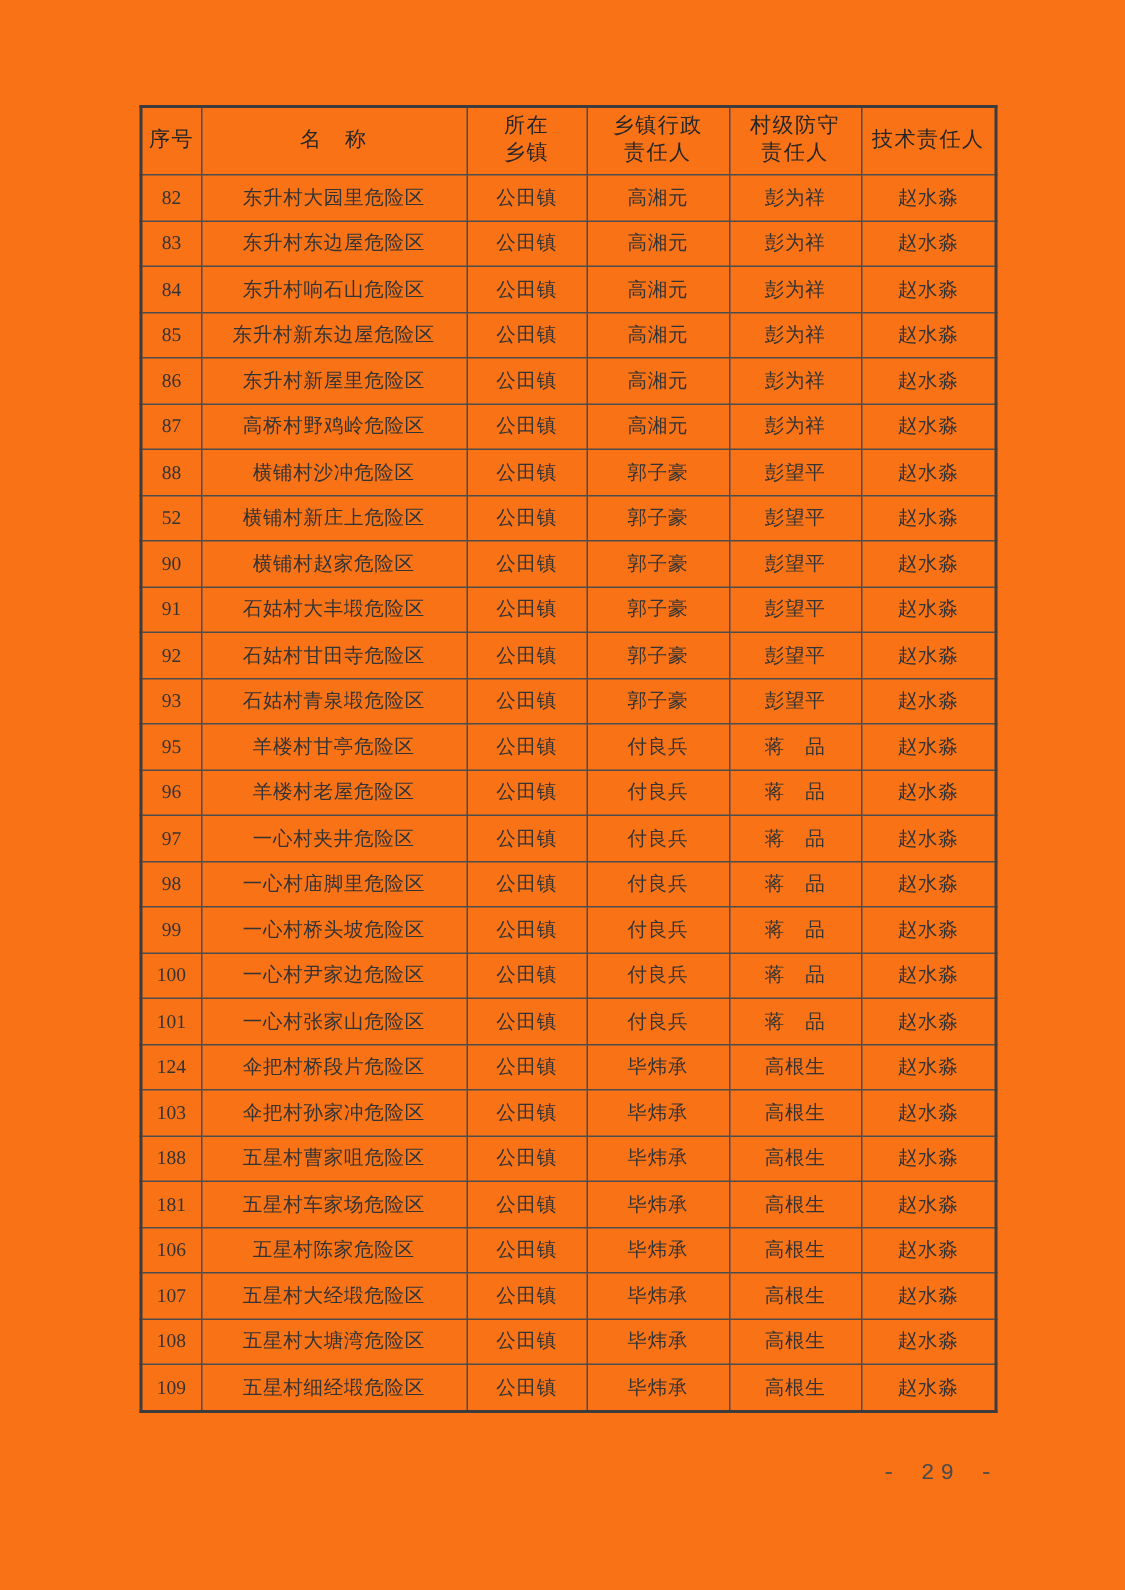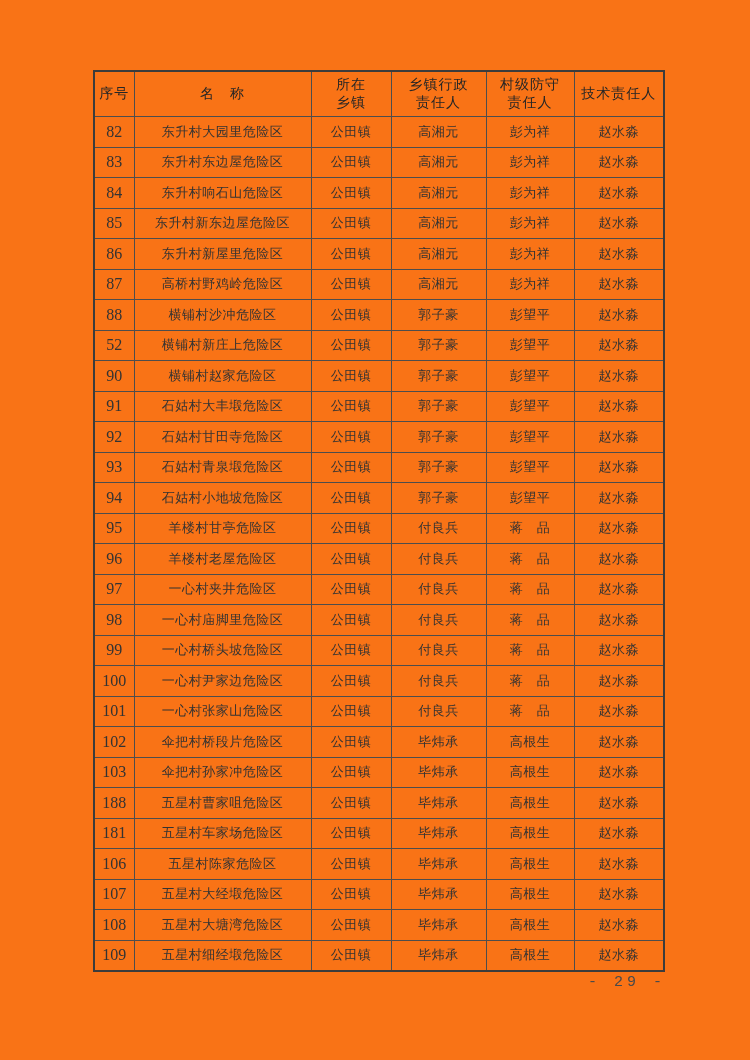--- a/index.html
+++ b/index.html
@@ -43,21 +43,21 @@
     line-height: 1.3;
     letter-spacing: 1px;
   }
   table.risk-table td {
     height: 29.5px;
     font-size: 13px;
     color: #333333;
     letter-spacing: 0.5px;
   }
   table.risk-table td.num-cell {
-    font-size: 16px;
+    font-size: 13px;
     letter-spacing: 0;
   }
   .page-footer {
     position: absolute;
     left: 588px;
     top: 974px;
     font-size: 15px;
     color: #4a4a4a;
     letter-spacing: 4px;
     white-space: pre;
@@ -179,28 +179,20 @@
         </tr>
         <tr>
           <td class="num-cell">93</td>
           <td>石姑村青泉塅危险区</td>
           <td>公田镇</td>
           <td>郭子豪</td>
           <td>彭望平</td>
           <td>赵水淼</td>
         </tr>
         <tr>
-          <td class="num-cell">94</td>
-          <td>石姑村小地坡危险区</td>
-          <td>公田镇</td>
-          <td>郭子豪</td>
-          <td>彭望平</td>
-          <td>赵水淼</td>
-        </tr>
-        <tr>
           <td class="num-cell">95</td>
           <td>羊楼村甘亭危险区</td>
           <td>公田镇</td>
           <td>付良兵</td>
           <td>蒋　品</td>
           <td>赵水淼</td>
         </tr>
         <tr>
           <td class="num-cell">96</td>
           <td>羊楼村老屋危险区</td>
@@ -243,21 +235,21 @@
         </tr>
         <tr>
           <td class="num-cell">101</td>
           <td>一心村张家山危险区</td>
           <td>公田镇</td>
           <td>付良兵</td>
           <td>蒋　品</td>
           <td>赵水淼</td>
         </tr>
         <tr>
-          <td class="num-cell">102</td>
+          <td class="num-cell">124</td>
           <td>伞把村桥段片危险区</td>
           <td>公田镇</td>
           <td>毕炜承</td>
           <td>高根生</td>
           <td>赵水淼</td>
         </tr>
         <tr>
           <td class="num-cell">103</td>
           <td>伞把村孙家冲危险区</td>
           <td>公田镇</td>

